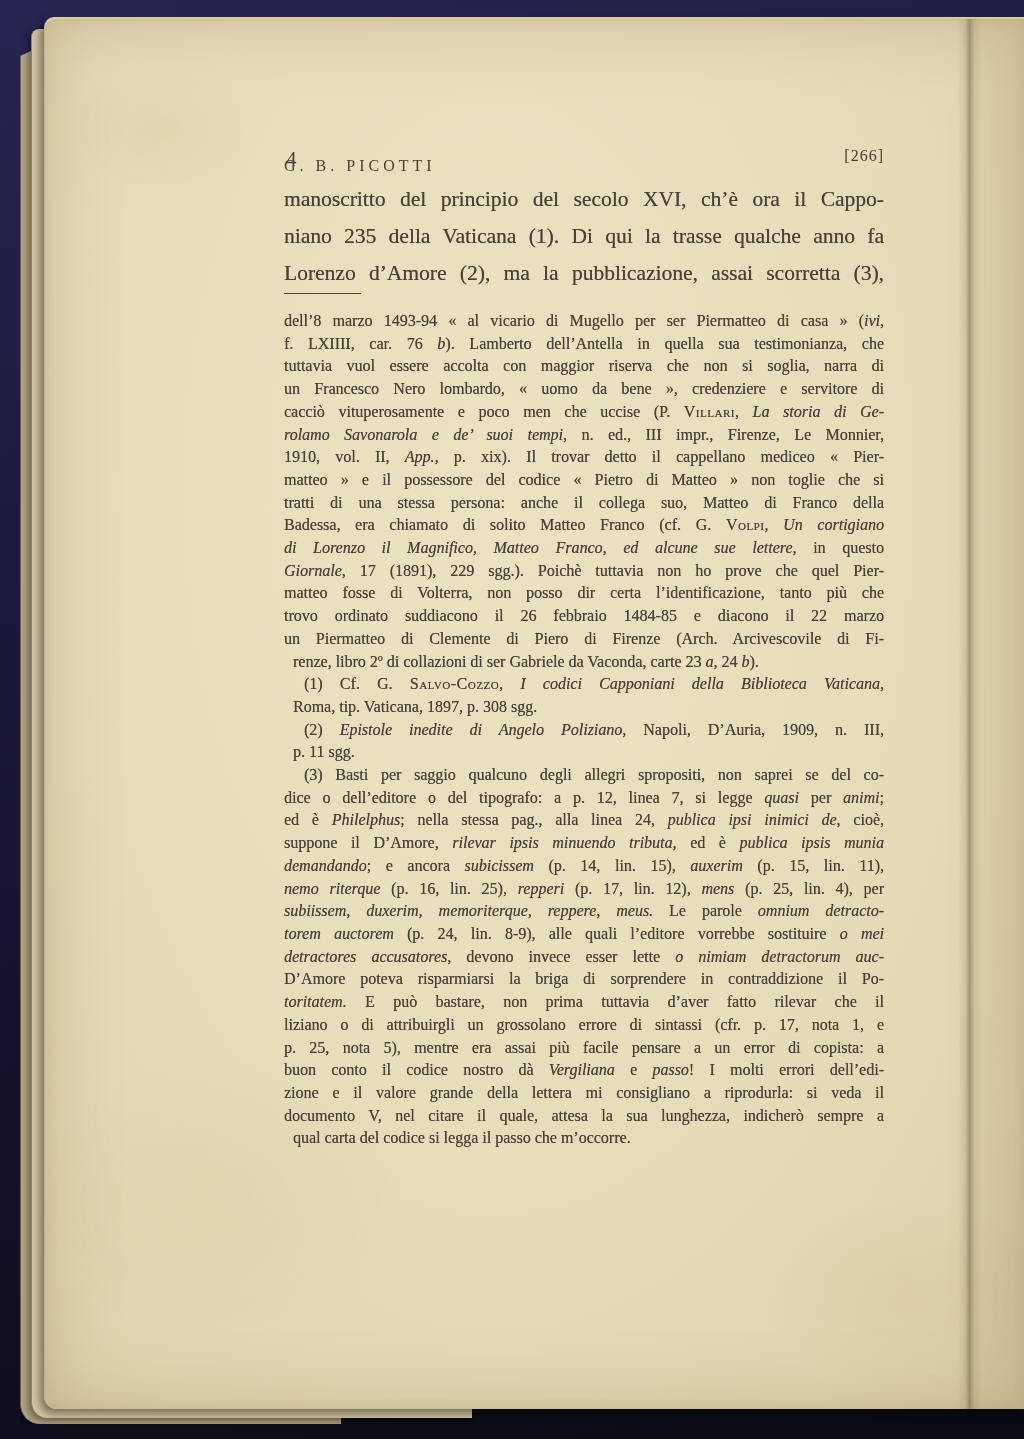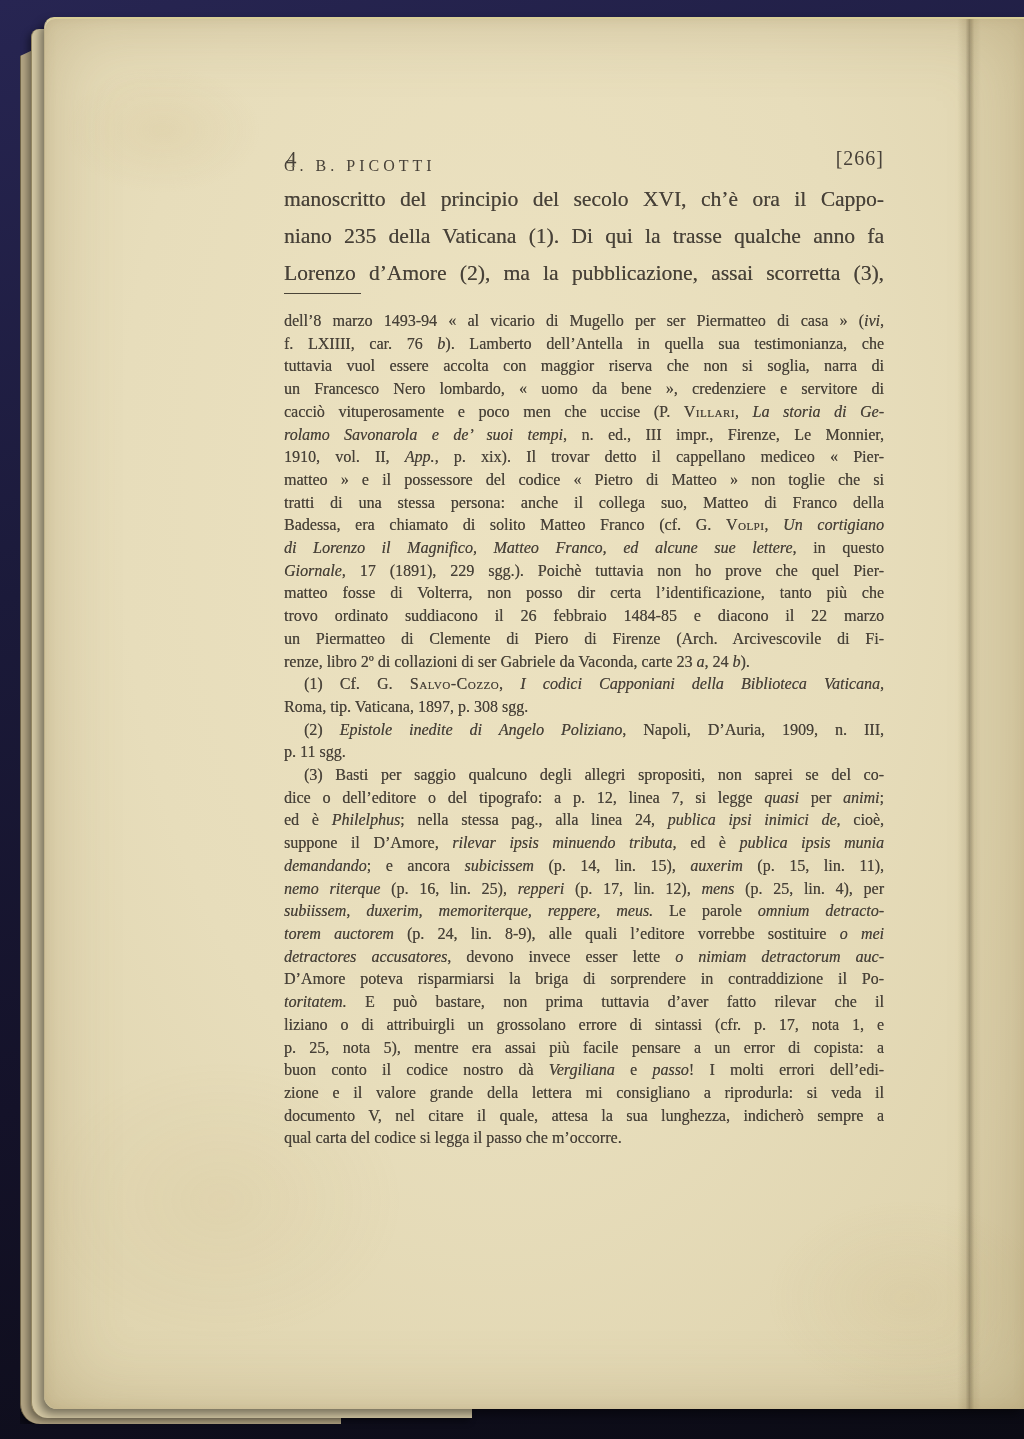--- a/index.html
+++ b/index.html
@@ -37,29 +37,29 @@
     box-shadow:inset 0 0 75px rgba(140,115,70,.30), inset 0 0 12px rgba(150,125,80,.18);}
   .gutter-crease{position:absolute;left:912px;top:0;width:24px;height:100%;pointer-events:none;
     background:linear-gradient(90deg,rgba(100,85,50,0) 0%,rgba(100,85,50,.15) 35%,rgba(66,54,30,.40) 52%,rgba(100,85,50,.10) 72%,rgba(100,85,50,0) 100%);}
   .gutter-right{position:absolute;left:926px;right:0;top:0;bottom:0;pointer-events:none;
     background:rgba(160,138,88,.10);}
   .textblock{position:absolute;left:239px;top:0;width:600px;color:#474138;}
   .header{position:absolute;top:128px;left:0;width:100%;height:24px;}
   .pagenum{position:absolute;left:2px;top:0;font-size:21px;}
   .runtitle{position:absolute;left:0;width:100%;text-align:left;top:3px;
     font-size:16px;letter-spacing:4px;margin-top:7px;}
-  .bracketnum{position:absolute;right:0;top:0;font-size:20px;letter-spacing:1px;}
+  .bracketnum{position:absolute;right:0;top:0;font-size:16px;letter-spacing:1px;}
   .bodytext{position:absolute;top:162px;left:0;width:100%;
     font-size:21.5px;line-height:37px;}
   .footsep{position:absolute;top:274px;left:0;width:77px;border-top:1.6px solid #4a4438;}
   .footnotes{position:absolute;top:291px;left:0;width:100%;
     font-size:16px;line-height:22.7px;}
   .tline{text-align:justify;text-align-last:justify;white-space:normal;
     text-shadow:0.2px 0.2px 0.5px rgba(62,54,44,.65);}
-  .tline.end{text-align-last:auto;}
+  .tline.end{text-align-last:auto;margin-left:9px;}
   .tline.indent{text-indent:20px;}
   .i{font-style:italic;}
   .sc{font-variant:small-caps;letter-spacing:.5px;}
 </style>
 </head>
 <body>
 
 <div class="scene">
   <div class="page-under-2"></div>
   <div class="page-under-1"></div>

